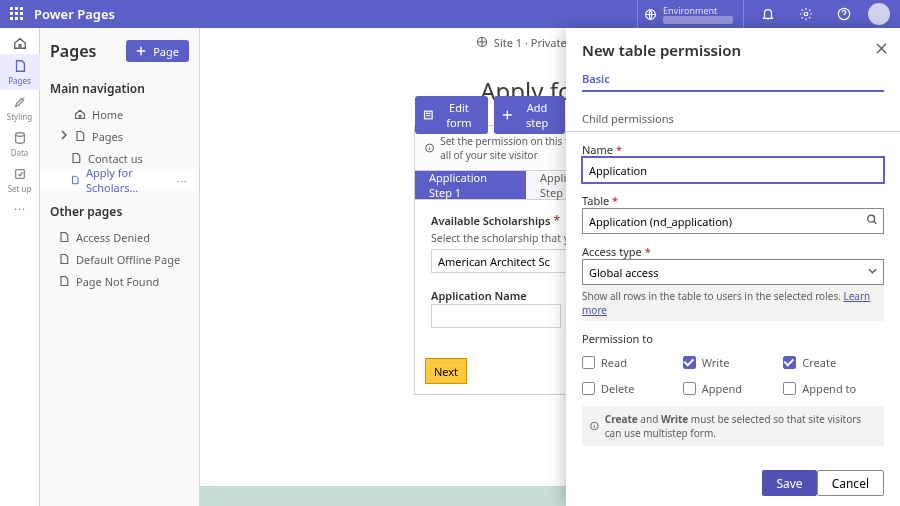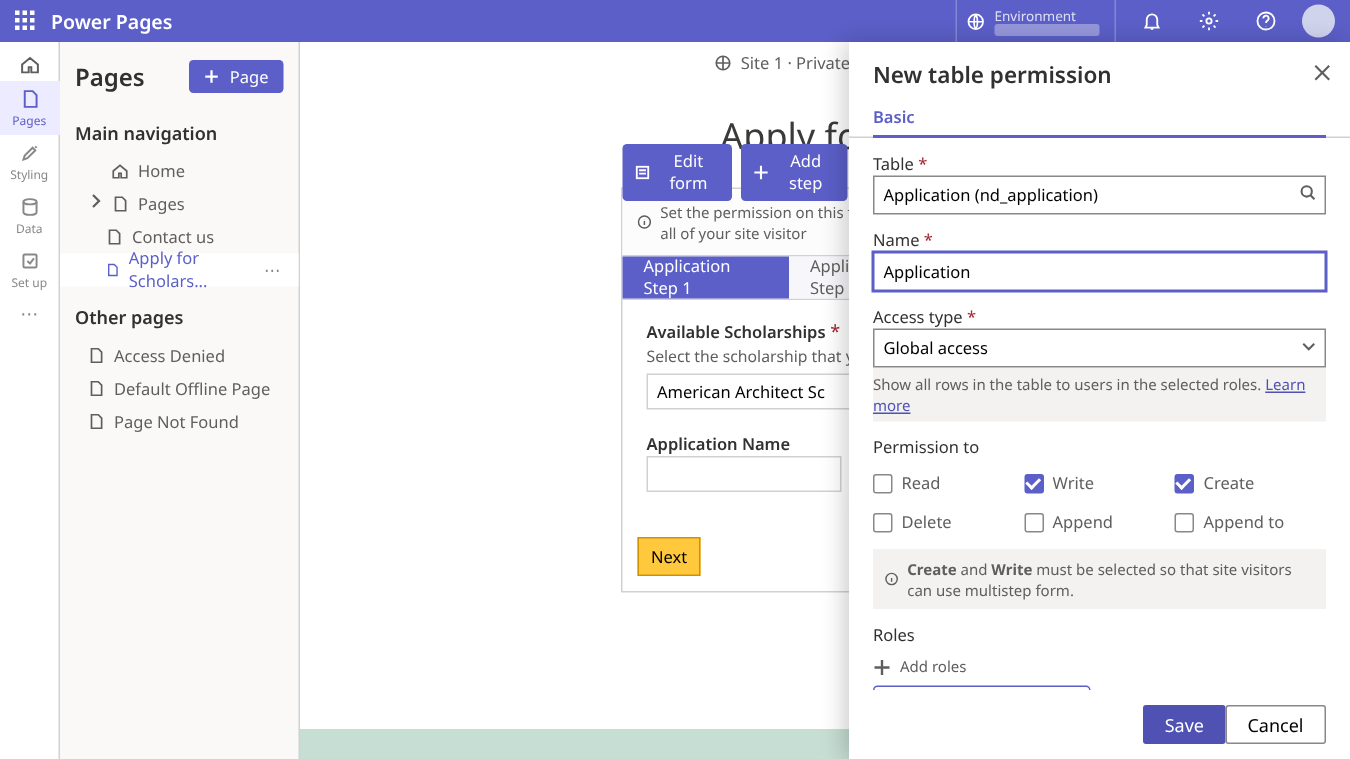--- a/index.html
+++ b/index.html
@@ -377,37 +377,38 @@
 
   <div class="panel">
     <div class="phead">
       <h3>New table permission</h3>
       <div class="close"><svg viewBox="0 0 14 14">
             <path d="M2 2l10 10M12 2L2 12"></path>
           </svg></div>
     </div>
     <div class="ptabs">
       <div class="ptab active">Basic</div>
+      <div class="ptab">Child permissions</div>
     </div>
     <div class="pbody">
+      <div>
+        <div class="f-label"><span>Name</span> <span class="req">*</span></div>
+        <input class="f-input focus" value="Application" style="">
+      </div>
       <div>
         <div class="f-label"><span>Table</span> <span class="req">*</span></div>
         <div class="table-field">
           <input class="f-input" style="border-color: rgb(138, 136, 134);" value="Application (nd_application)">
           <span class="srch"><svg viewBox="0 0 14 14">
                 <circle cx="6" cy="6" r="4"></circle>
                 <path d="M9 9l3 3"></path>
               </svg></span>
         </div>
       </div>
       <div>
-        <div class="f-label"><span>Name</span> <span class="req">*</span></div>
-        <input class="f-input focus" value="Application" style="">
-      </div>
-      <div>
         <div class="f-label"><span>Access type</span> <span class="req">*</span></div>
         <div class="dd-wrap">
           <input class="f-select" readonly="" value="Global access" style="">
           <span class="chev"><svg viewBox="0 0 12 12">
                 <path d="M2 4l4 4 4-4"></path>
               </svg></span>
         </div>
         <div class="hint"><span>Show all rows in the table to users in the selected roles. </span><a href="#">Learn more</a></div>
       </div>
       <div>

